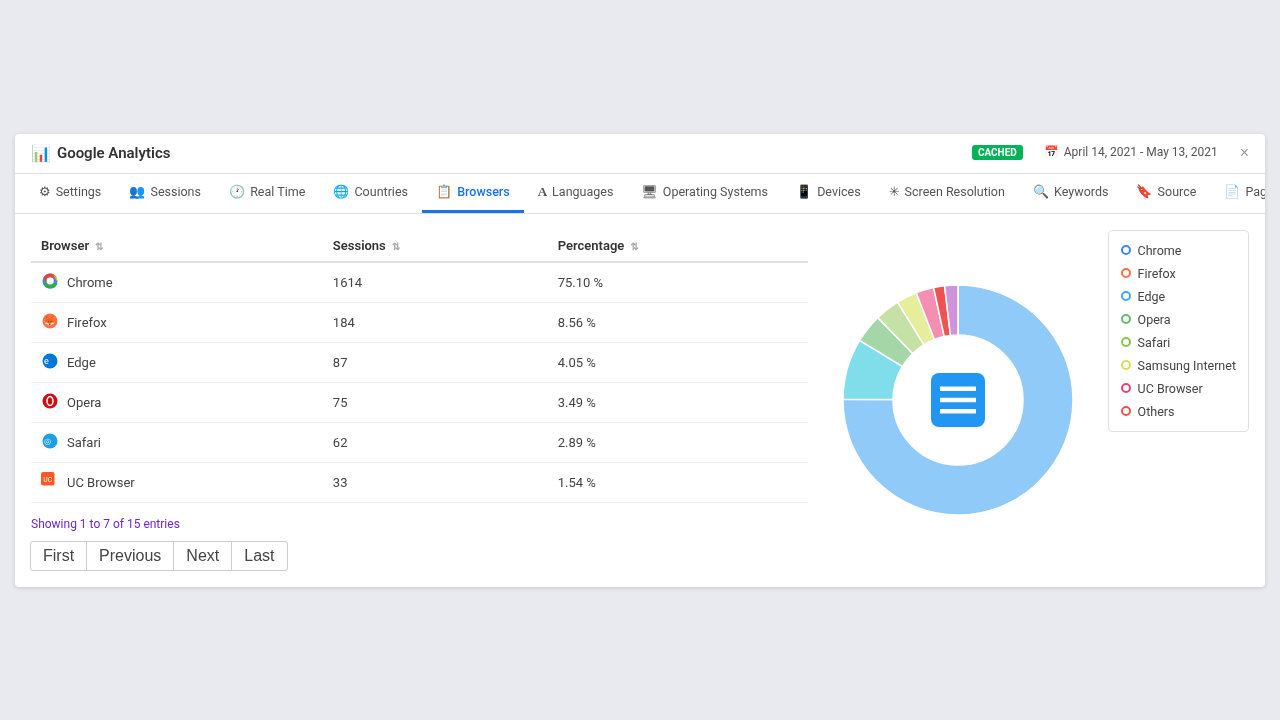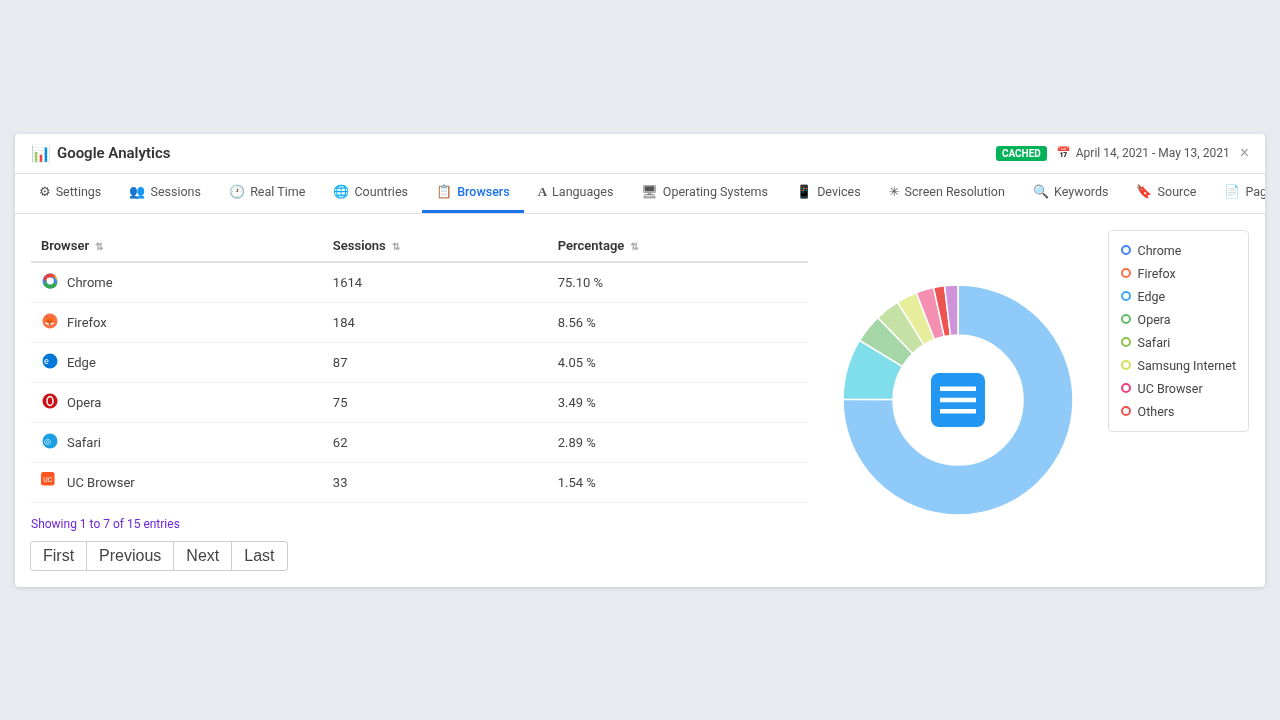--- a/index.html
+++ b/index.html
@@ -30,22 +30,22 @@
       display: flex;
       align-items: center;
       gap: 6px;
       font-size: 15px;
       font-weight: 600;
       color: #333;
     }
     .card-title-icon { color: #555; font-size: 16px; }
     .header-right {
       display: flex;
-      align-items: center;
-      gap: 10px;
+      align-items: flex-start;
+      gap: 22px;
     }
     .cached-badge {
       background: #00b359;
       color: #fff;
       font-size: 10px;
       font-weight: 700;
       padding: 2px 6px;
       border-radius: 3px;
       text-transform: uppercase;
     }

